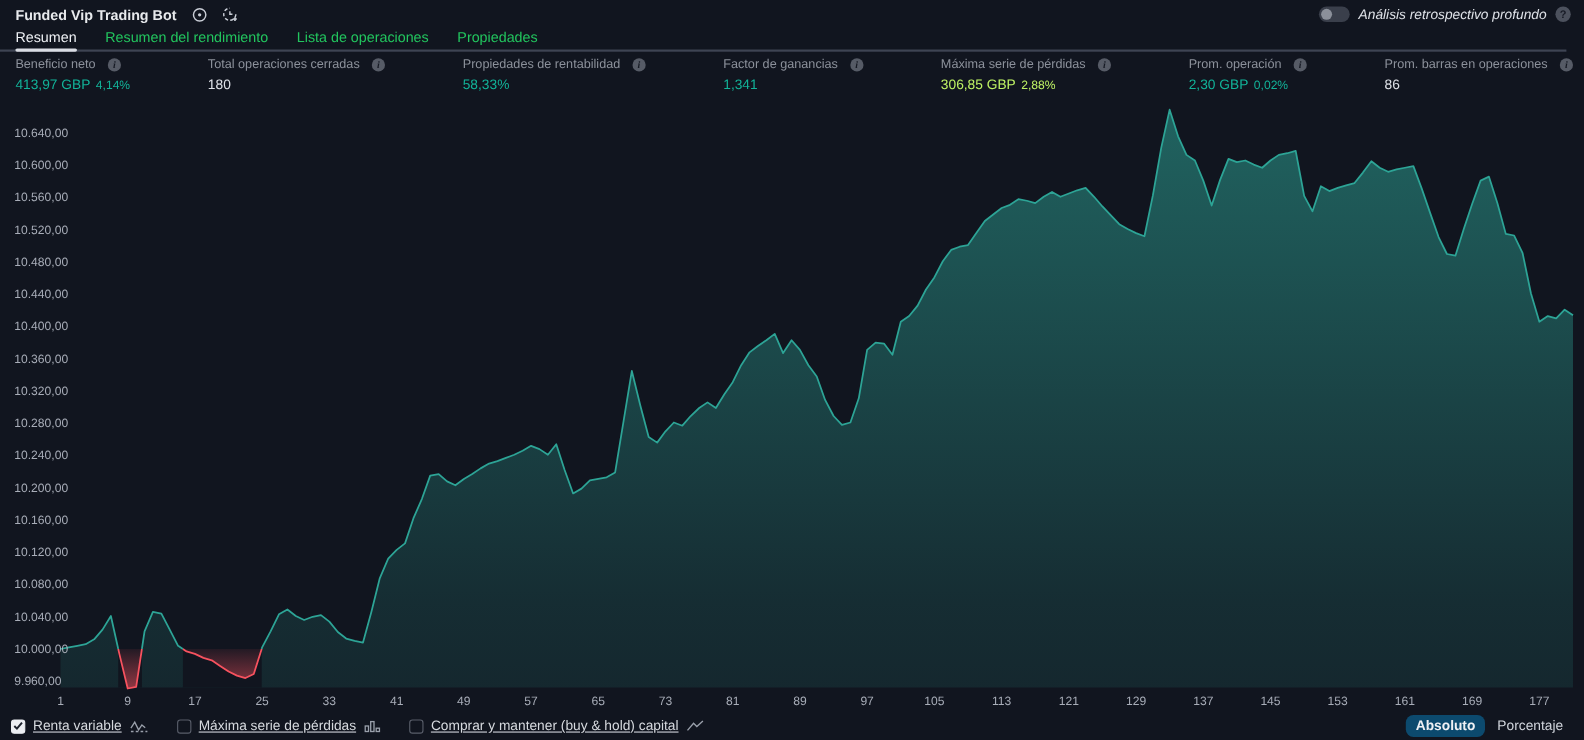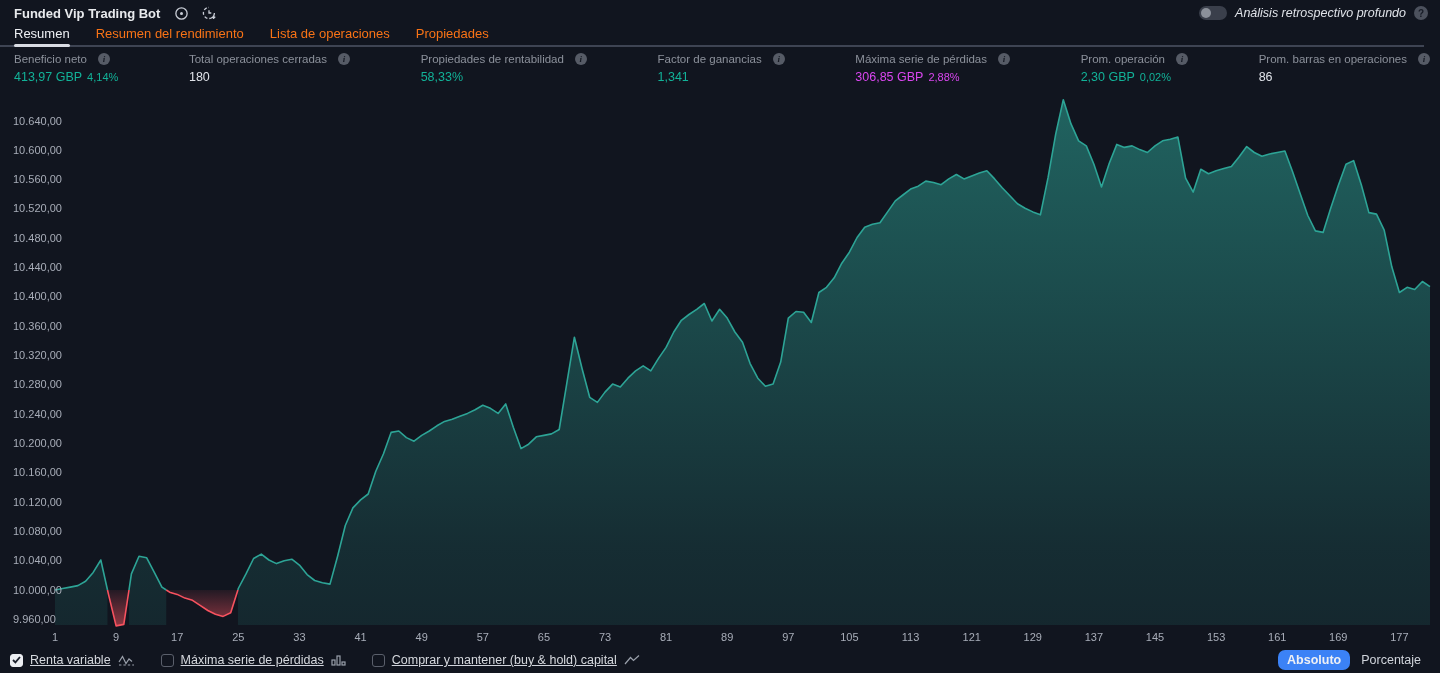--- a/index.html
+++ b/index.html
@@ -34,59 +34,59 @@
     width:14px; height:14px; border-radius:50%; background:#4c515d; color:#171b26;
     font-size:10px; font-weight:700; display:flex; align-items:center; justify-content:center;
   }
 
   
   .tabs-row {
     position:absolute; top:24px; left:0; right:16px; height:23px;
     display:flex; gap:26px; padding:0 14px; align-items:flex-end;
     border-bottom:2px solid #3e4453; z-index:2;
   }
-  .tab { font-size:13px; color:#f97316; padding-bottom:4px; cursor:pointer; position:relative; }
+  .tab { font-size:13px; color:#22c55e; padding-bottom:4px; cursor:pointer; position:relative; }
   .tab.active { color:#eef0f4; }
   .tab.active::after {
     content:""; position:absolute; left:0; right:0; bottom:-2px; height:3px; background:#d9dce3; border-radius:2px;
   }
 
   
   .stats-row {
     position:absolute; top:53px; left:14px; right:10px;
     display:flex; justify-content:space-between; z-index:2;
   }
   .stat-label { display:flex; align-items:flex-start; gap:11px; font-size:11.5px; color:#8c919b; white-space:nowrap; }
   .info-icon {
     width:12px; height:12px; border-radius:50%; background:#565b66; color:#161a24;
     font-size:9px; font-weight:700; font-style:italic; display:inline-flex; align-items:center; justify-content:center;
     font-family:"Liberation Serif", serif;
   }
   .stat-value { margin-top:5px; font-size:12.5px; white-space:nowrap; }
   .stat-sub { font-size:11px; margin-left:5px; }
   .pos { color:#12b298; }
-  .neg { color:#d946ef; }
+  .neg { color:#bef264; }
   .neutral { color:#dfe2e8; }
 
   
   .footer-row {
     position:absolute; bottom:0; left:0; right:0; height:26px;
     display:flex; align-items:center; gap:26px; padding:0 10px; z-index:2;
   }
   .chk-item { display:flex; align-items:center; gap:7px; cursor:pointer;text-decoration:underline; }
   .chk-box {
     width:13px; height:13px; border-radius:3px; border:1.5px solid #5a5f6b;
     display:flex; align-items:center; justify-content:center; background:transparent;
   }
   .chk-box.checked { background:#eceef2; border-color:#eceef2; }
   .chk-label { font-size:12.5px; color:#d6d9de; }
   .chk-glyph { color:#9aa0ab; display:flex; }
   .footer-right { margin-left:auto; display:flex; align-items:center; gap:2px; }
   .mode-btn { padding:3px 9px; border-radius:7px; font-size:12.5px; color:#d0d4db; cursor:pointer; }
-  .mode-btn.active { background:#3b82f6; color:#eef0f4; font-weight:700; }
+  .mode-btn.active { background:#0c4a6e; color:#eef0f4; font-weight:700; }
 </style>
 </head>
 <body>
 
 <svg id="equity-svg" class="chart-layer" viewBox="0 0 1440 673" width="1440" height="673">
     <defs>
       <linearGradient id="gTeal" gradientUnits="userSpaceOnUse" x1="0" y1="95" x2="0" y2="625">
         <stop offset="0" stop-color="rgba(45,164,150,0.55)"></stop>
         <stop offset="0.85" stop-color="rgba(45,164,150,0.17)"></stop>
         <stop offset="1" stop-color="rgba(45,164,150,0.13)"></stop>

